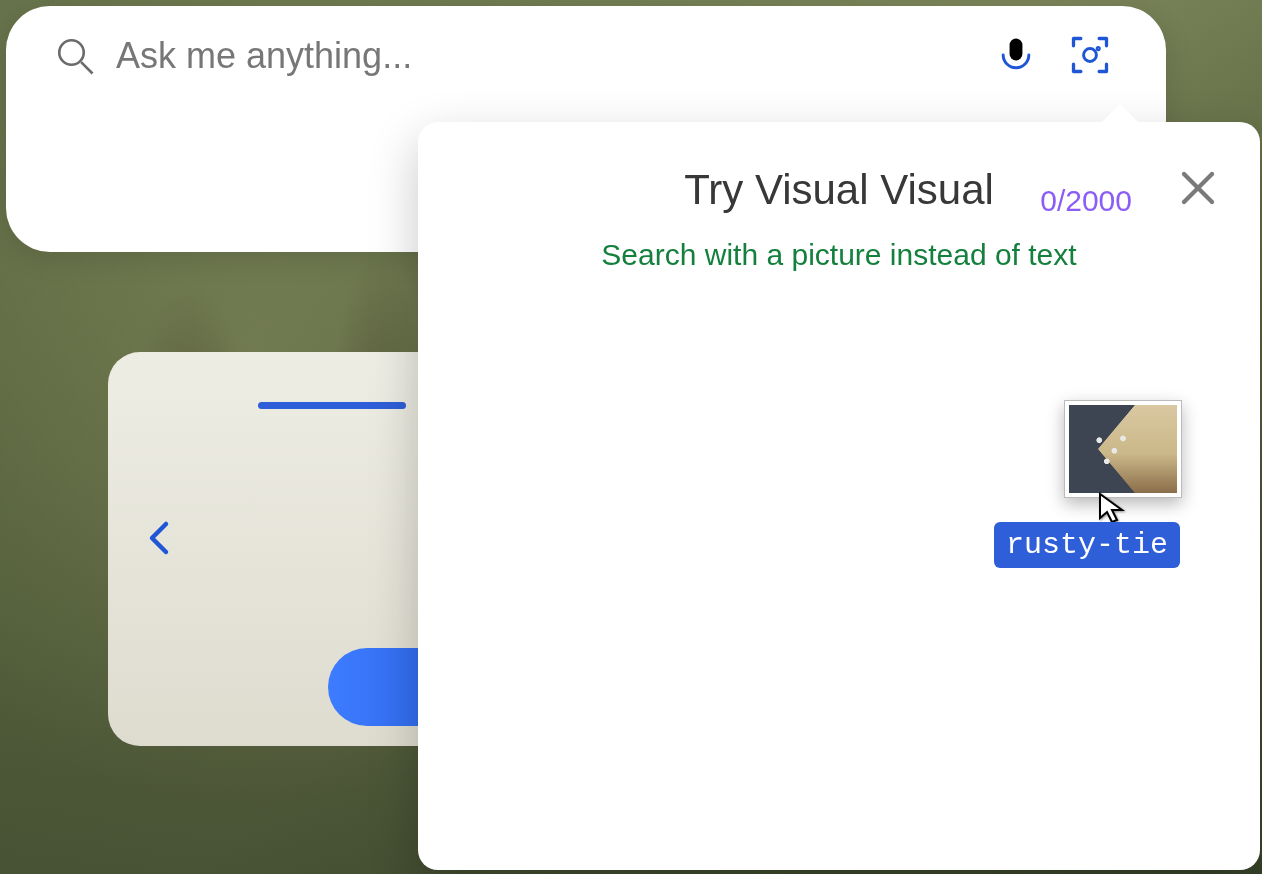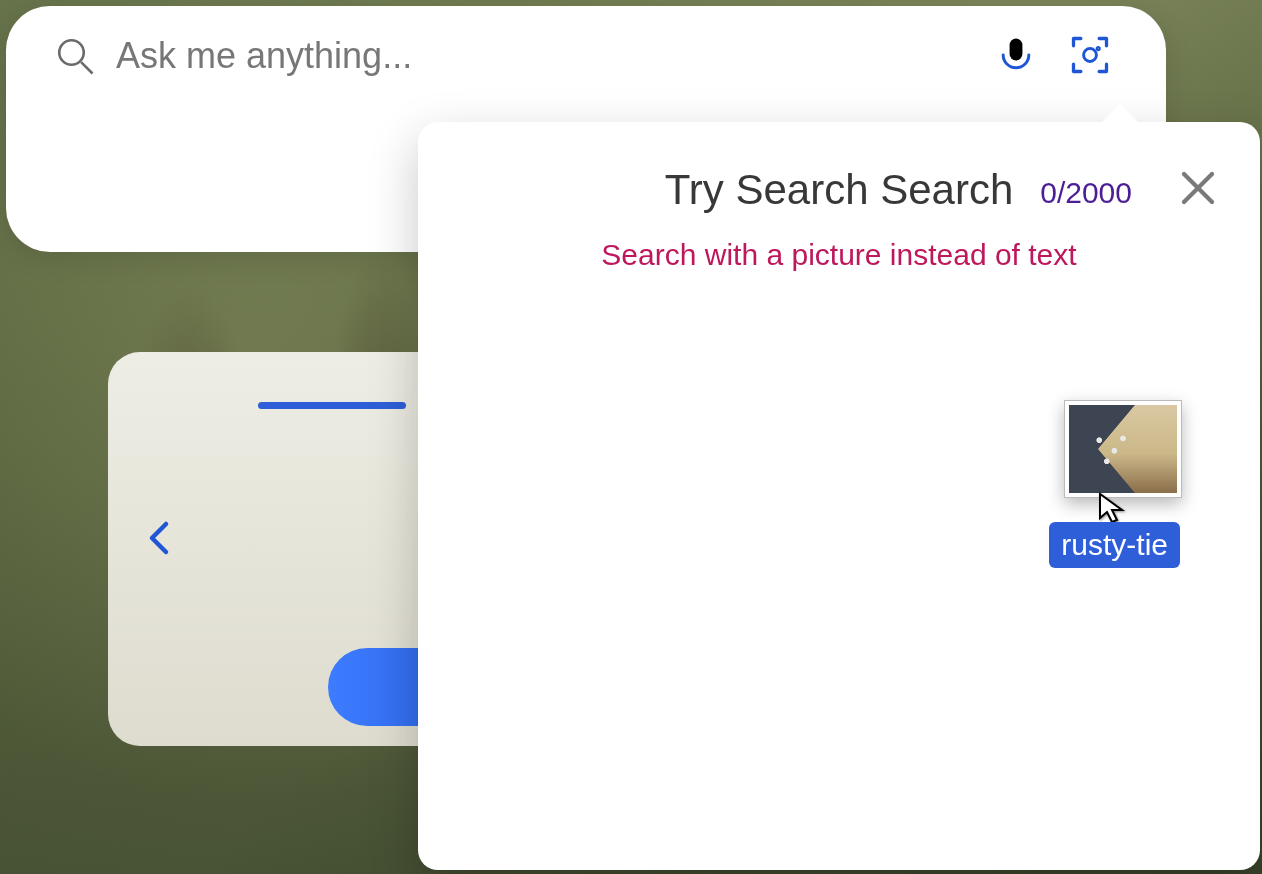--- a/index.html
+++ b/index.html
@@ -128,29 +128,29 @@
     }
     .popup-title {
       text-align: center;
       font-size: 42px;
       font-weight: 500;
       color: #383838;
       margin-top: 44px;
     }
     .popup-counter {
       position: absolute;
-      top: 54px;
+      top: 62px;
       right: 128px;
       font-size: 30px;
-      color: #4c1d95;
+      color: #8b5cf6;
     }
     .popup-sub {
       text-align: center;
       font-size: 30px;
-      color: #be185d;
+      color: #15803d;
       margin-top: 24px;
     }
     .close-btn {
       position: absolute;
       top: 46px;
       right: 42px;
       width: 40px; height: 40px;
       background: transparent;
       border: none;
       cursor: pointer;
@@ -207,21 +207,21 @@
       width: 28px; height: 34px;
     }
     .cursor-drag svg { filter: drop-shadow(1px 1px 1px rgba(0,0,0,0.4)); }
     .file-label {
       position: absolute;
       top: 400px;
       right: 80px;
       background: #2f5fd8;
       color: #fff;
       font-size: 30px;
-      font-family: Liberation Sans, sans-serif;
+      font-family: Liberation Mono, monospace;
       padding: 6px 12px;
       border-radius: 6px;
     }
   </style>
 </head>
 <body>
 
 <div class="forest-bg"></div>
 
 <div class="searchbar">
@@ -263,21 +263,21 @@
   </div>
   <button class="pill-btn"></button>
   <div class="chev-prev">
     <svg viewBox="0 0 36 36">
         <path d="M24 4 L10 18 L24 32"></path>
       </svg>
   </div>
 </div>
 
 <div class="popup">
-  <h2 class="popup-title">Try Search Search</h2>
+  <h2 class="popup-title">Try Visual Visual</h2>
   <div class="popup-counter">0/2000</div>
   <div class="popup-sub">Search with a picture instead of text</div>
   <button class="close-btn">
     <svg viewBox="0 0 40 40">
       <line x1="6" y1="6" x2="34" y2="34"></line>
       <line x1="34" y1="6" x2="6" y2="34"></line>
     </svg>
   </button>
 
   <div class="drag-thumb">

